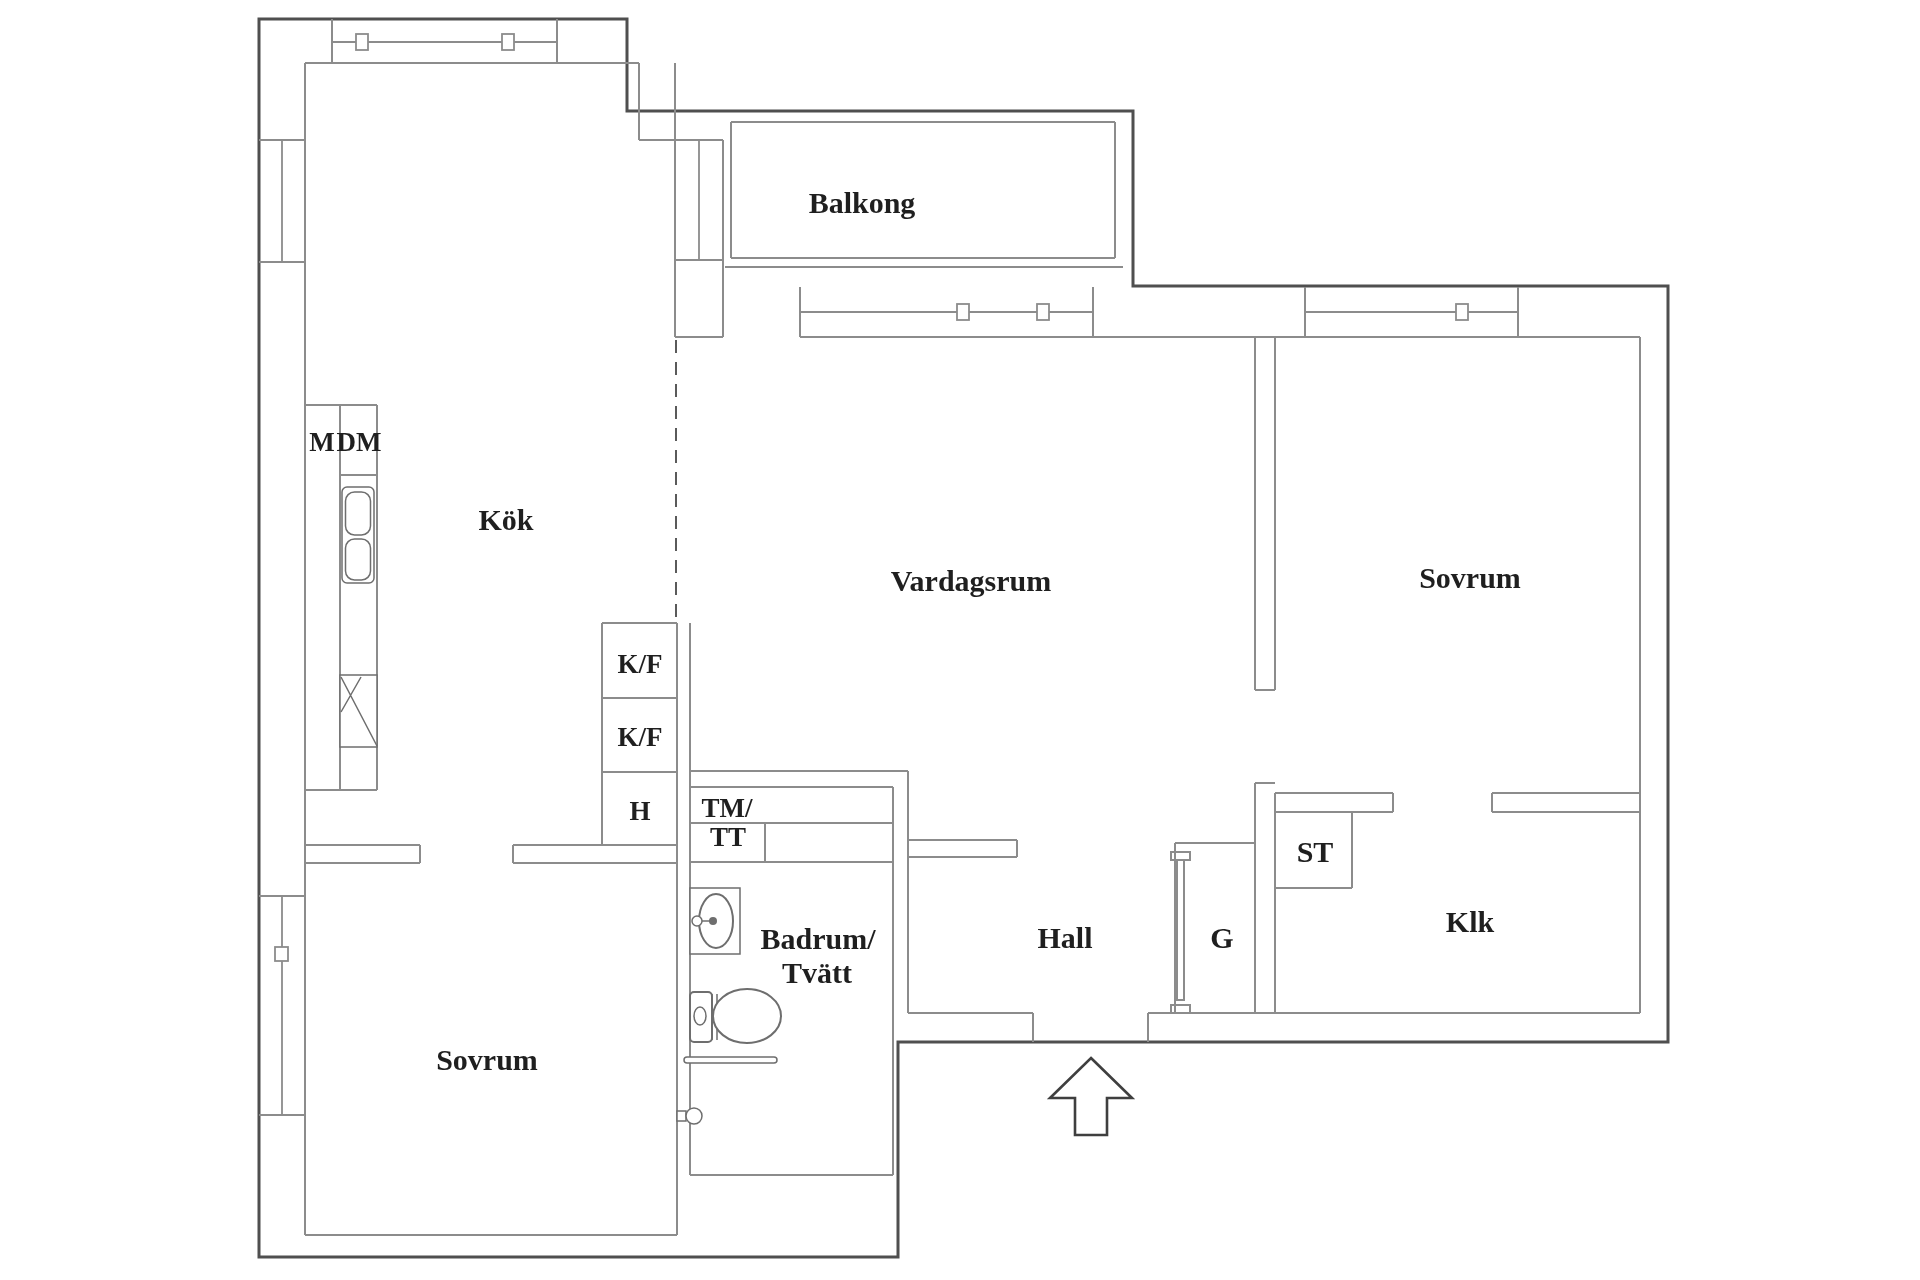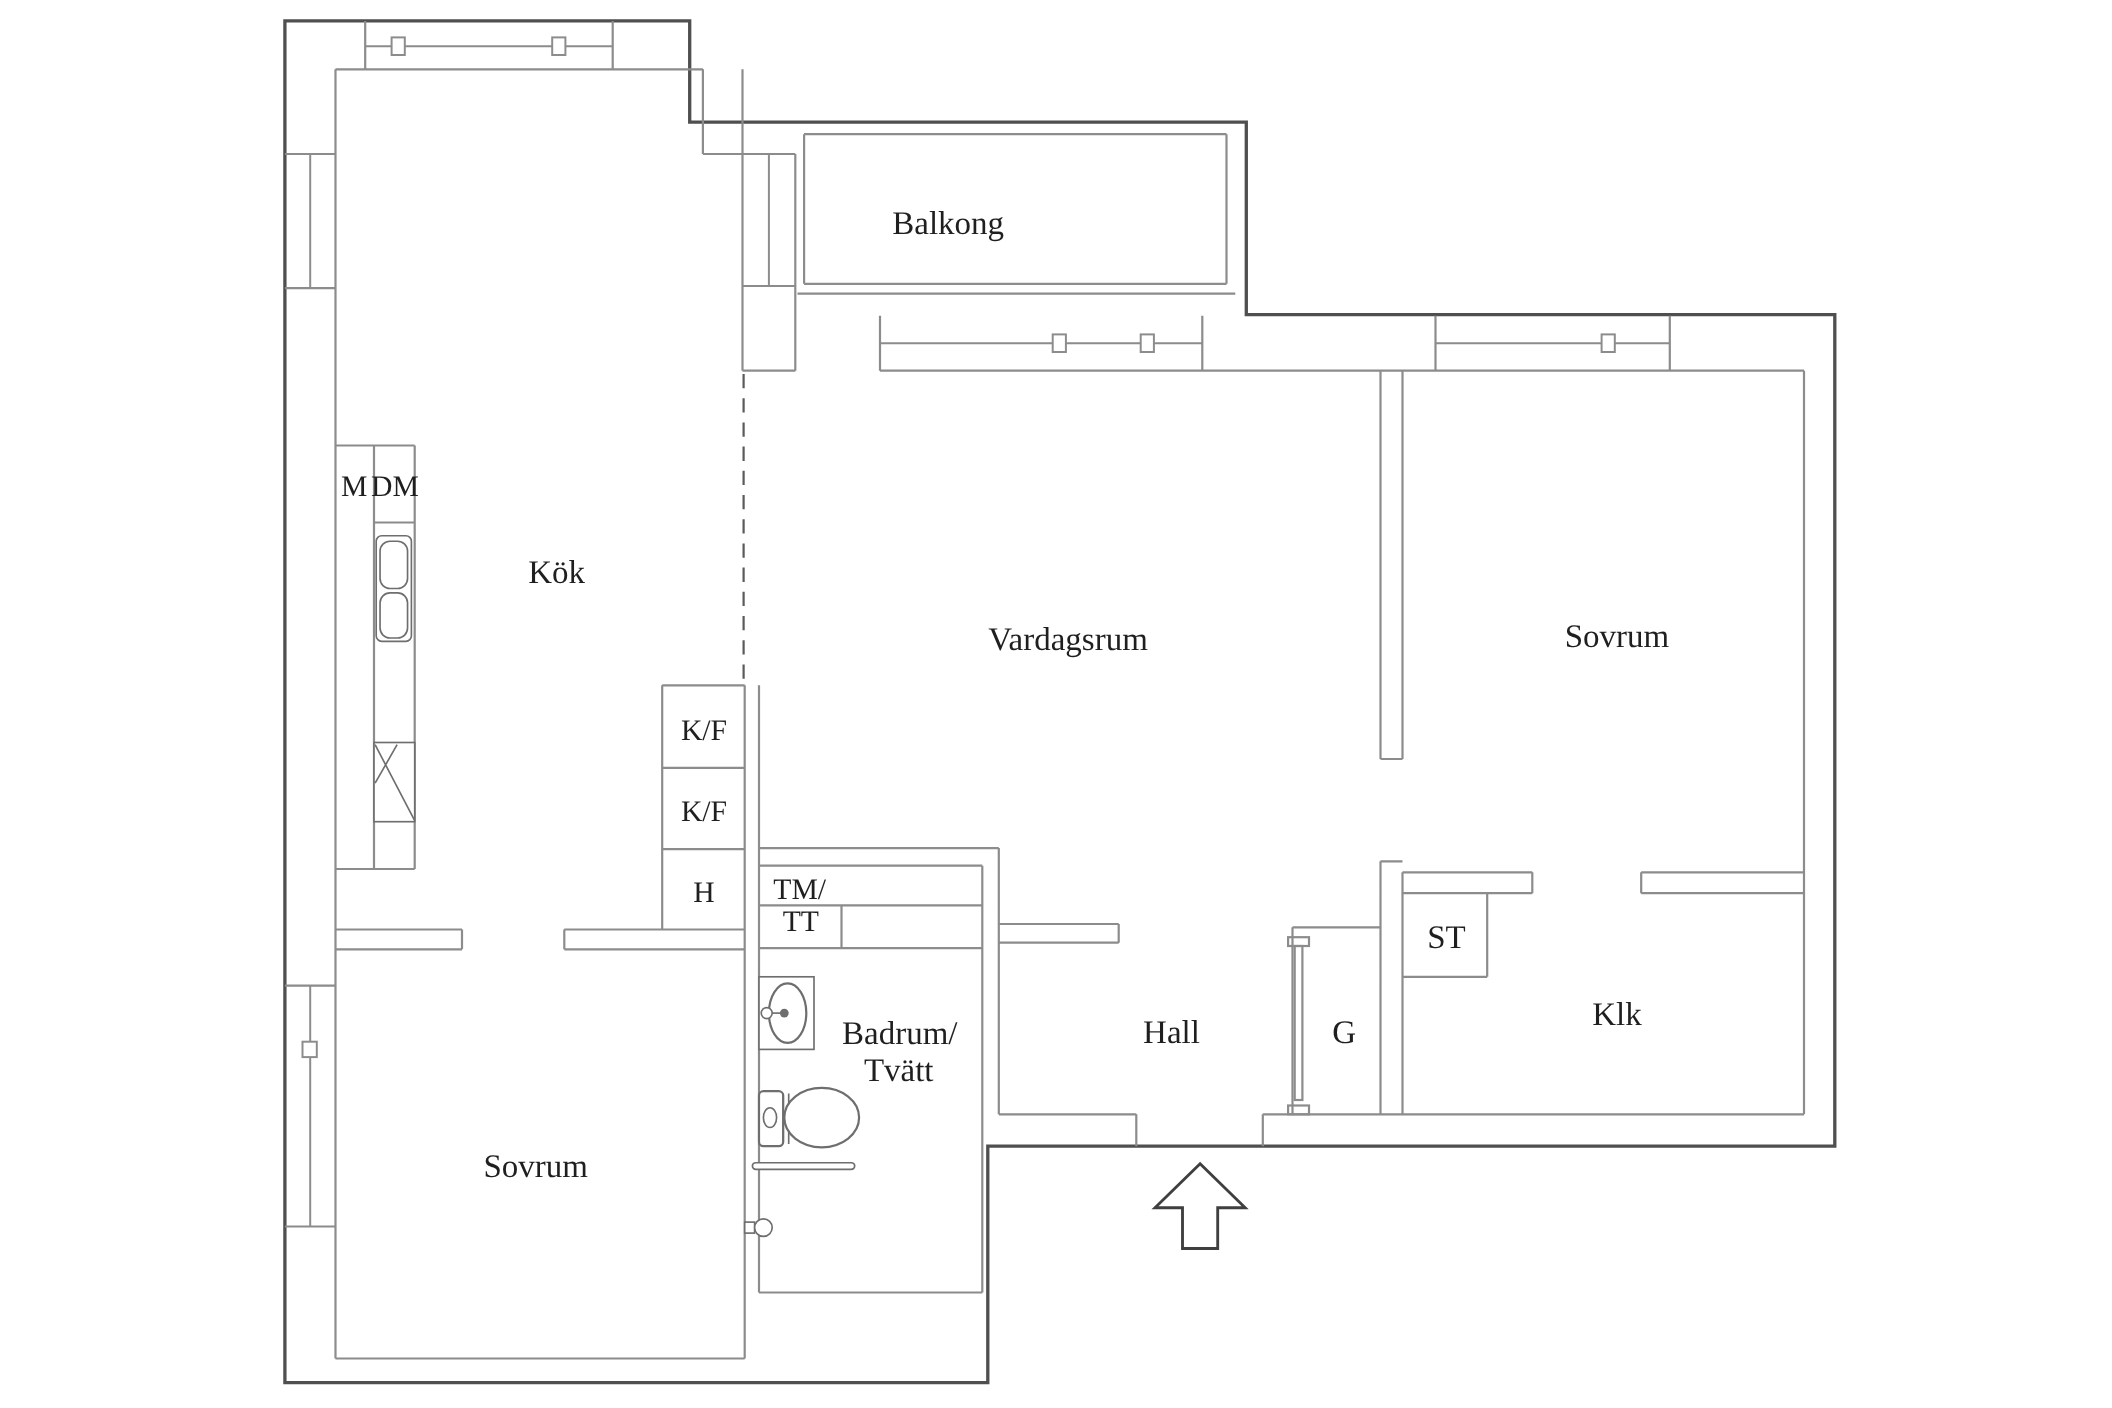--- a/index.html
+++ b/index.html
@@ -5,21 +5,21 @@
   :root{
     --background:#ffffff;
     --wall:#8c8c8c;
     --outer_wall:#4f4f4f;
     --window_line:#8c8c8c;
     --fixture:#6e6e6e;
     --text:#1f1f1f;
   }
   html,body{margin:0;padding:0;background:var(--background);}
   .stage{position:relative;width:1920px;height:1280px;background:var(--background);overflow:hidden;
-         font-family:"Liberation Serif","DejaVu Serif",serif;}
+         font-family:"Liberation Serif","DejaVu Serif",serif;font-weight:bold;}
   svg{display:block}
   .wall{stroke:var(--wall);stroke-width:2;fill:none;}
   .outer{stroke:var(--outer_wall);stroke-width:3;fill:none;}
   .window{stroke:var(--window_line);stroke-width:1.8;fill:none;}
   .handle{stroke:var(--wall);stroke-width:1.8;fill:#ffffff;}
   .fixture{stroke:var(--fixture);stroke-width:2;fill:#ffffff;}
   .fixture-thin{stroke:var(--fixture);stroke-width:1.5;fill:#ffffff;}
   .fixture-fill{fill:var(--fixture);stroke:none;}
   .dashed{stroke:#5a5a5a;stroke-width:2;fill:none;stroke-dasharray:13 9;}
   .arrow{stroke:#3f3f3f;stroke-width:2.6;fill:#ffffff;stroke-linejoin:miter;}

